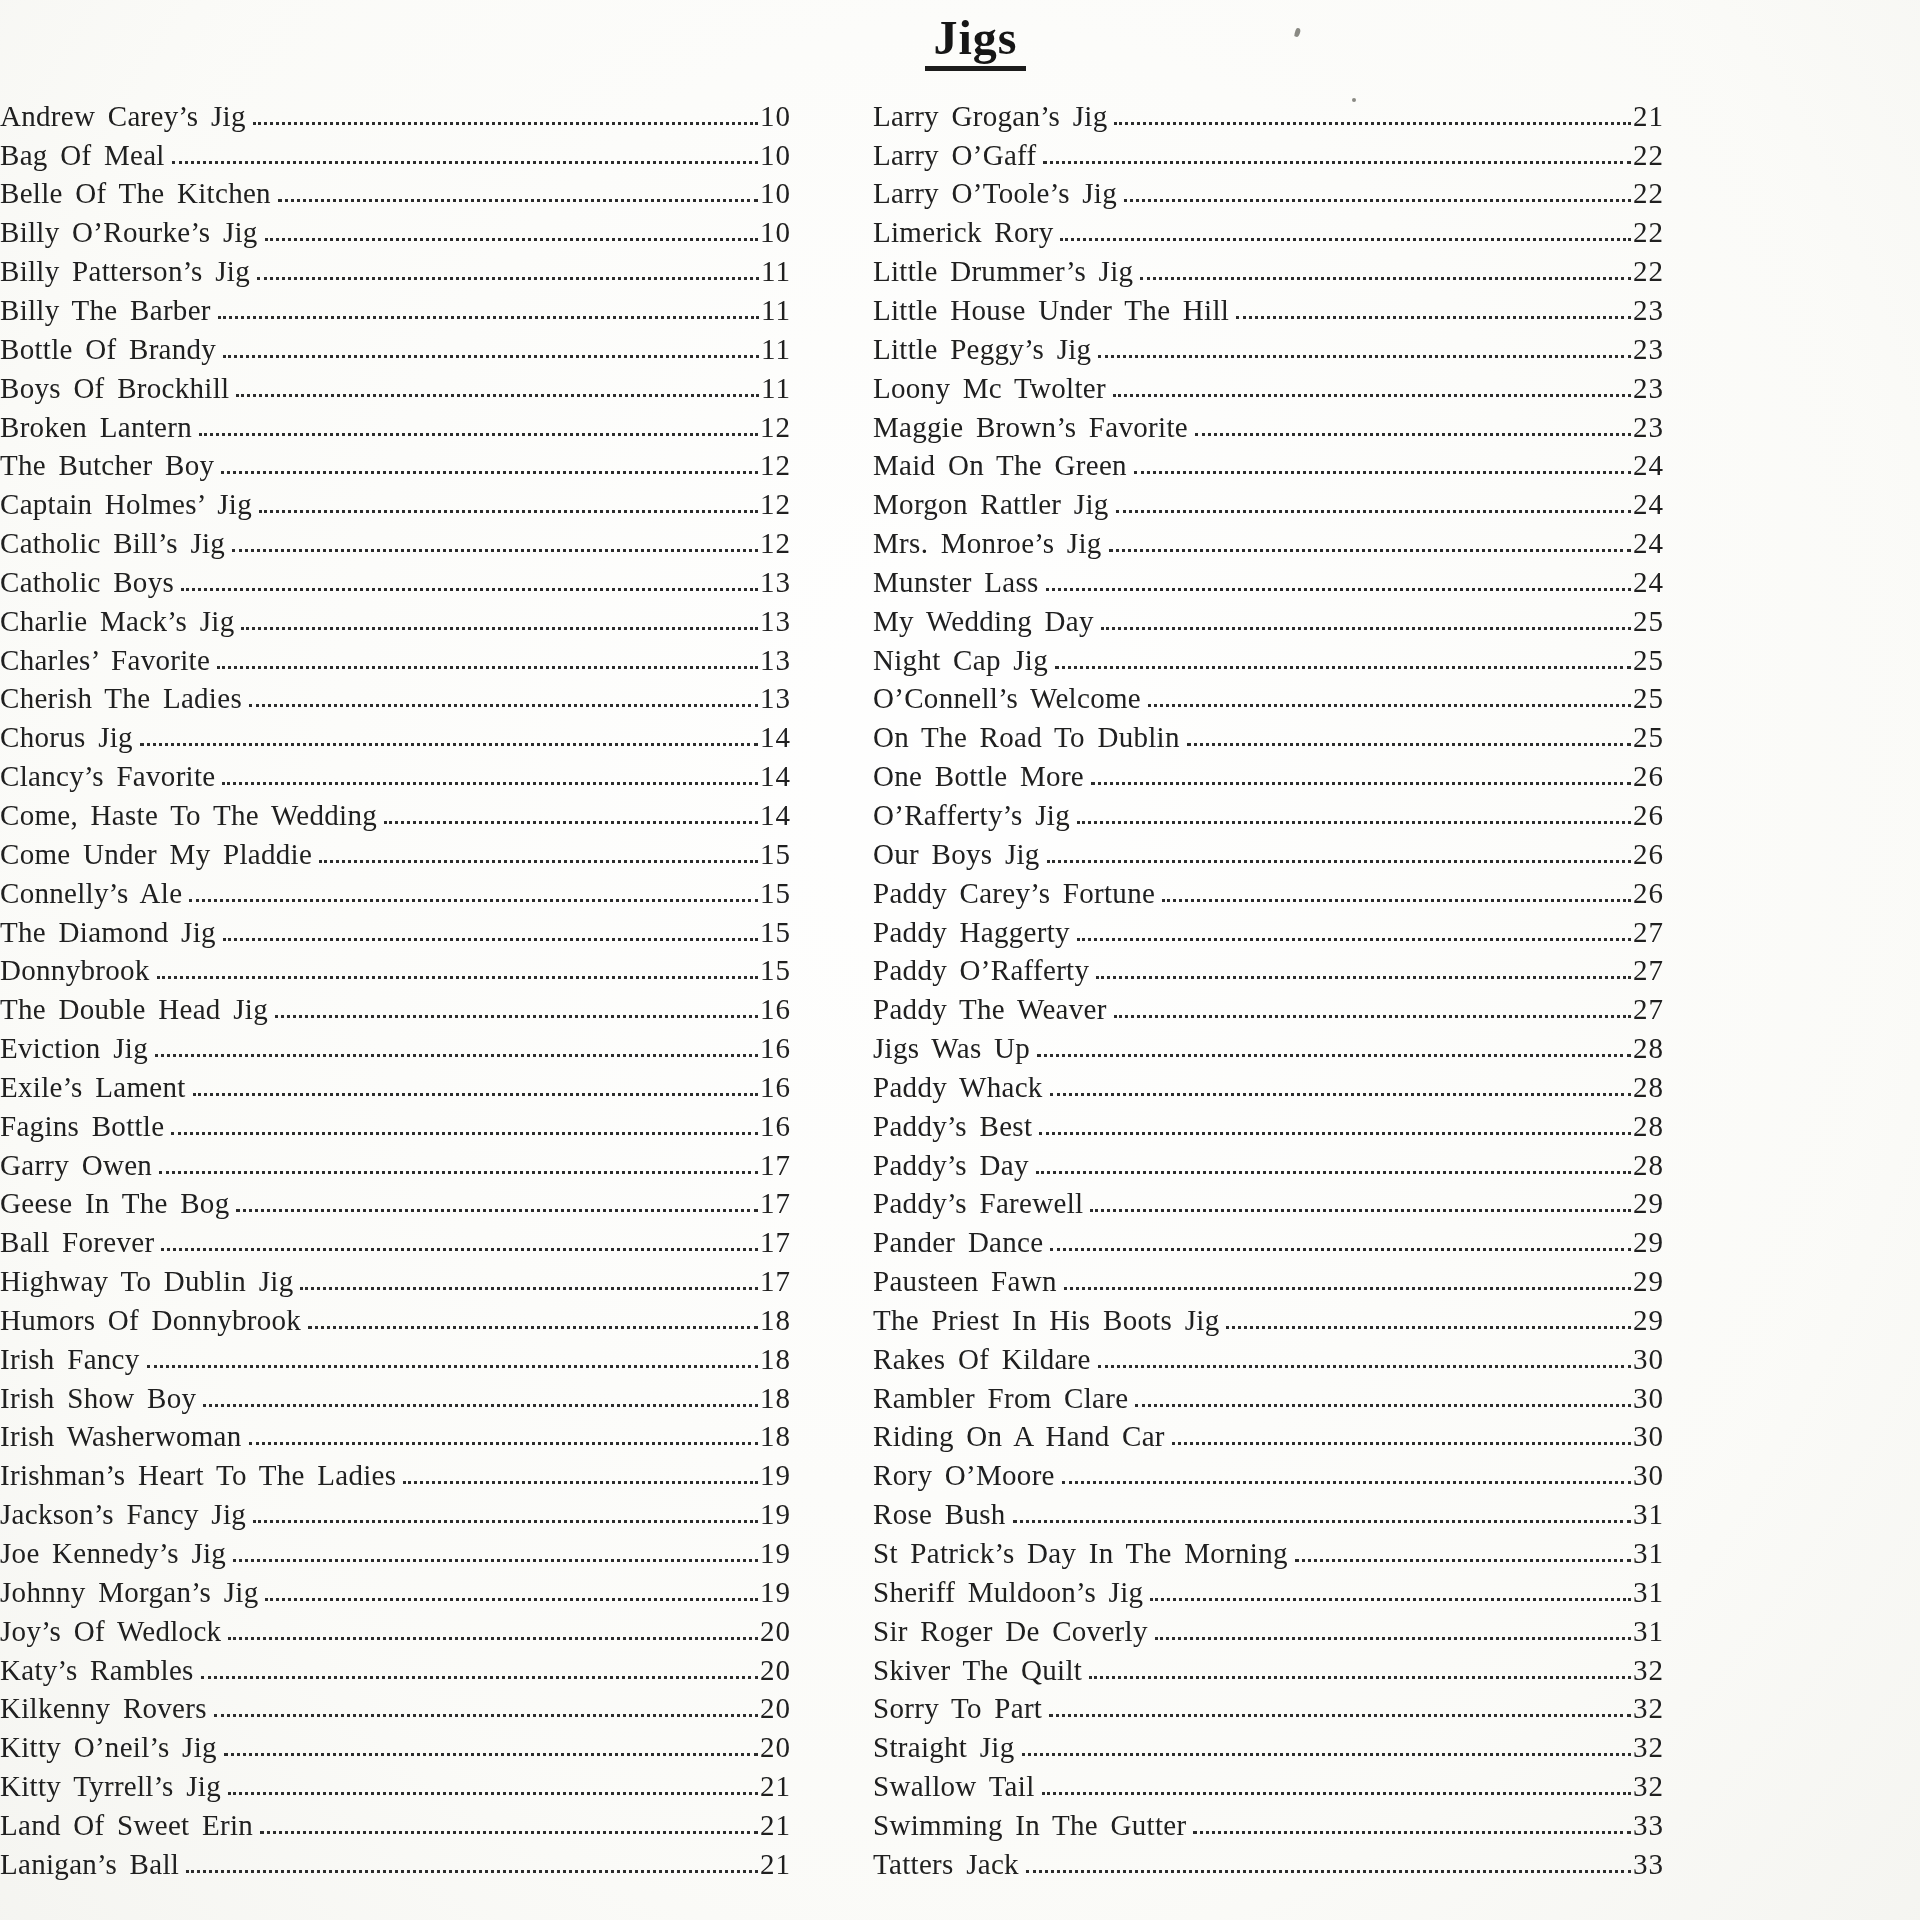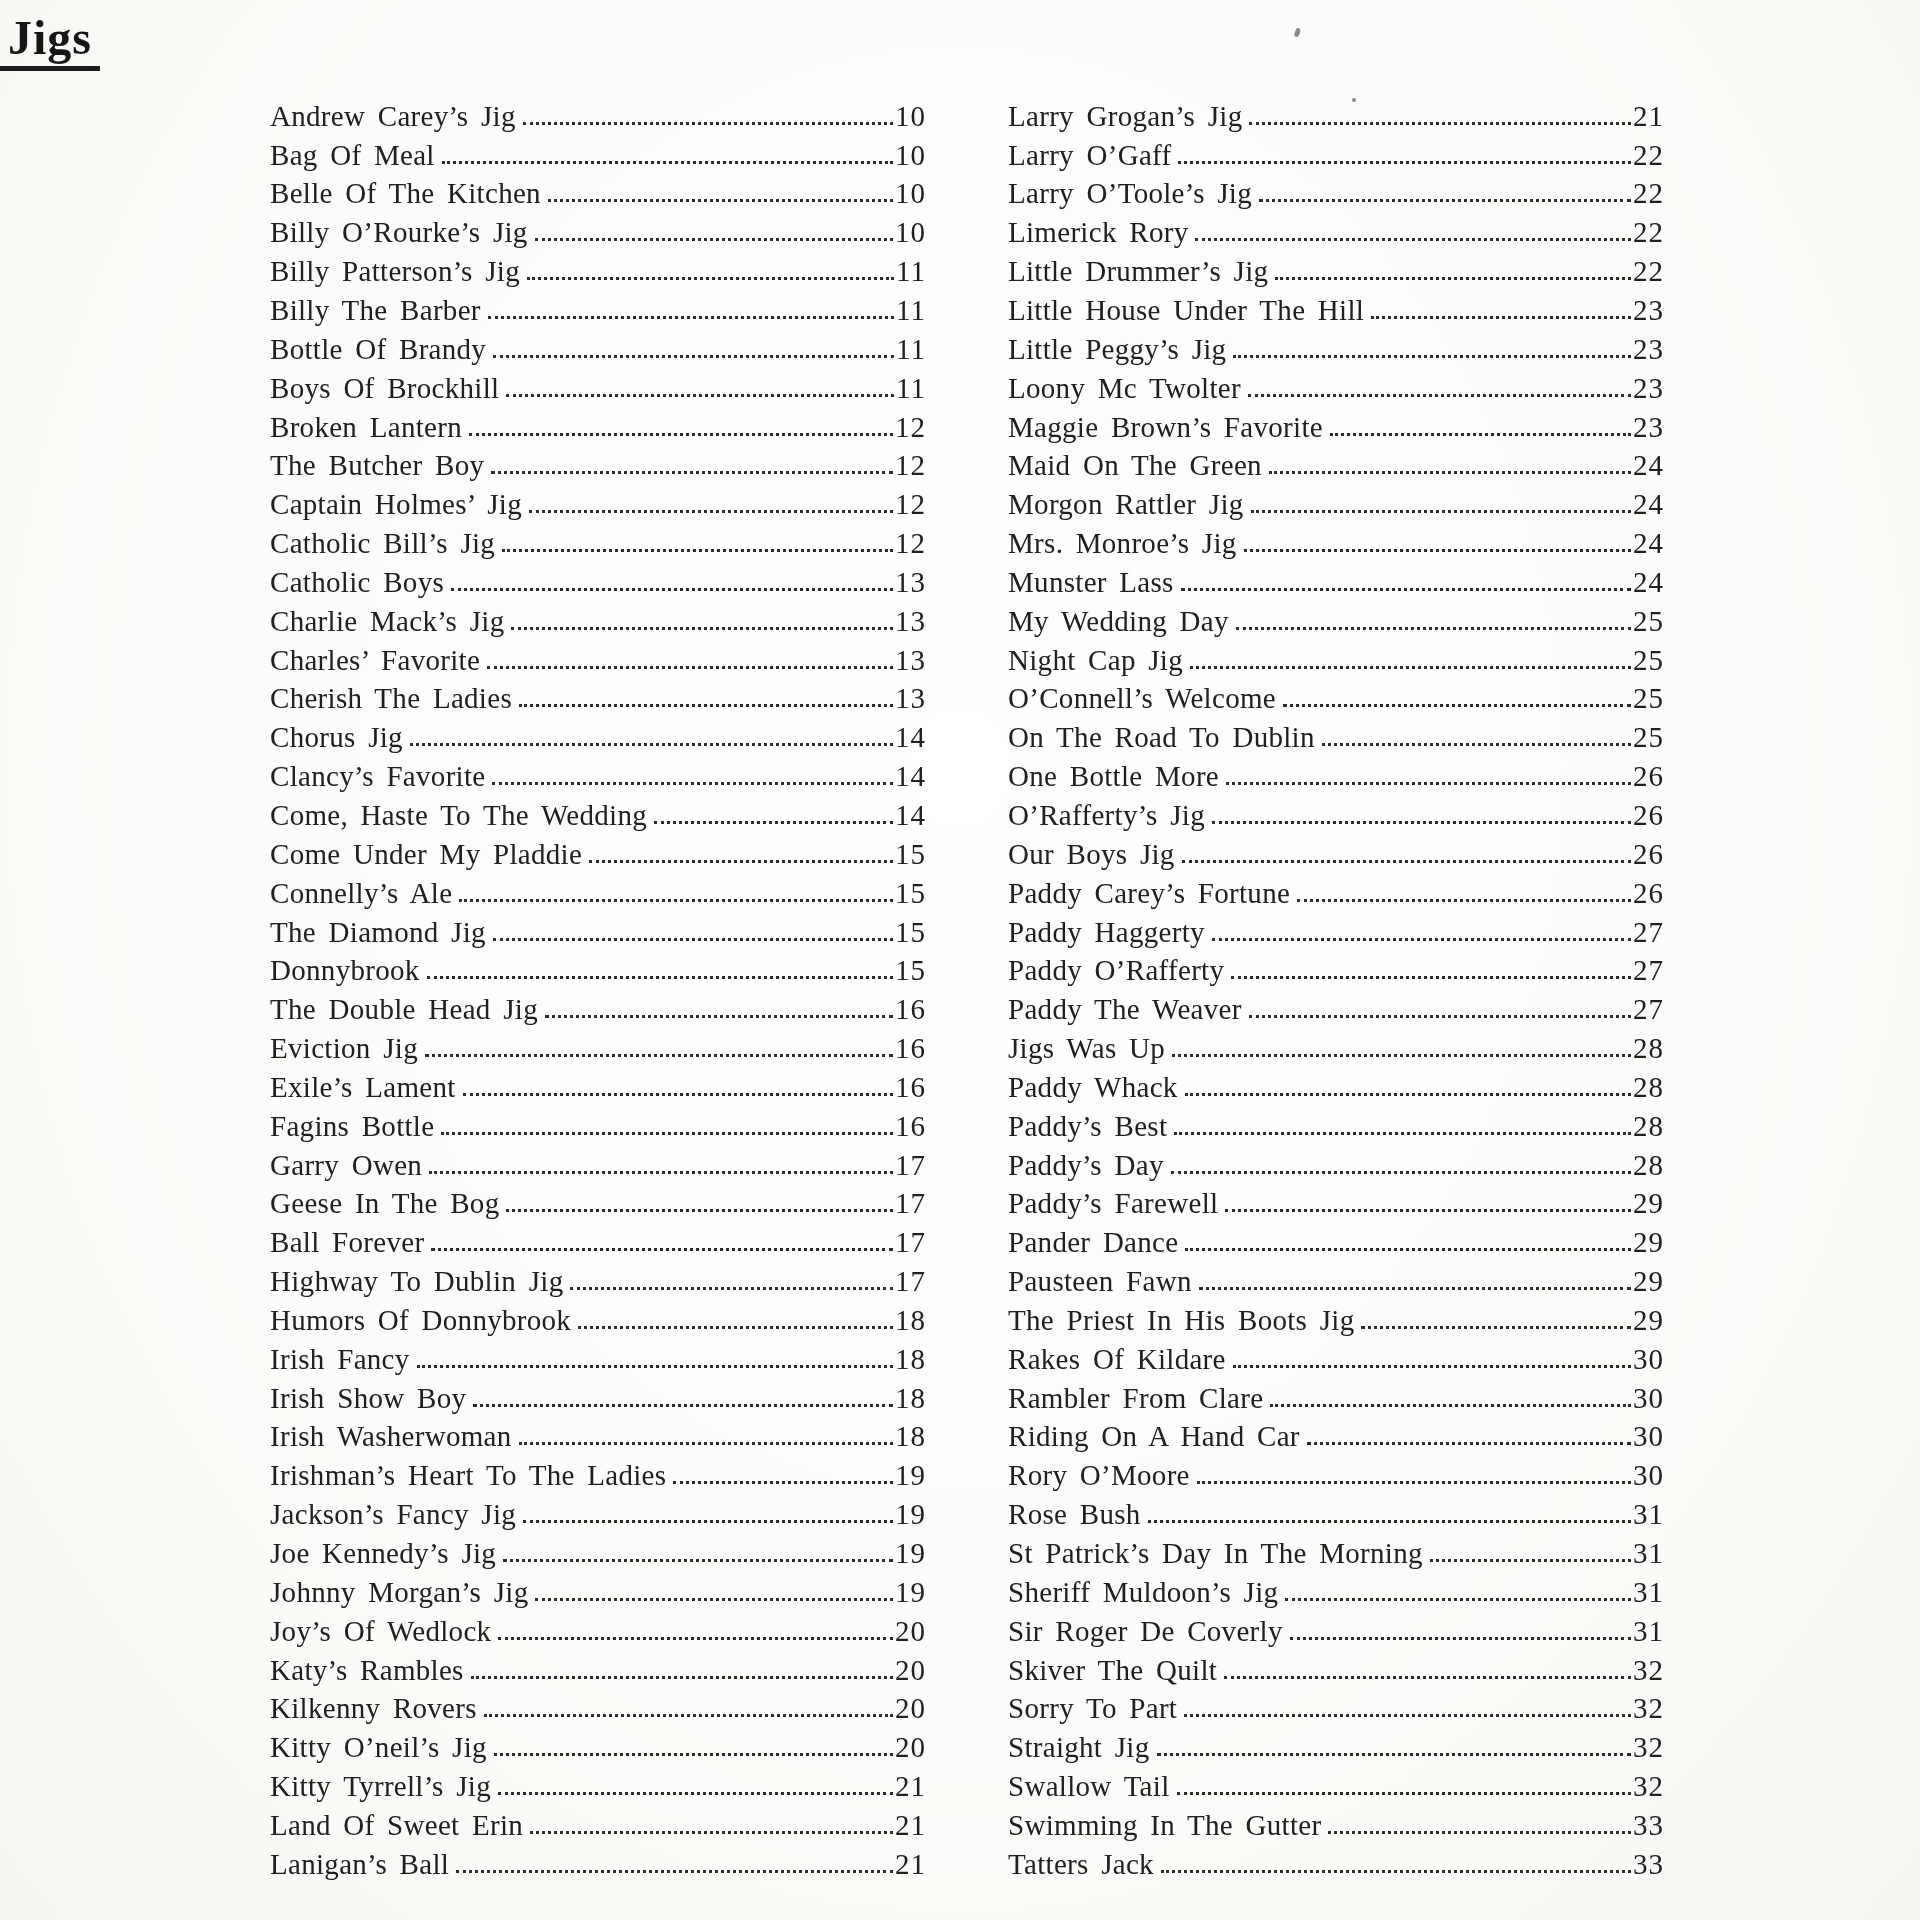--- a/index.html
+++ b/index.html
@@ -18,37 +18,37 @@
   .page {
     width: 100%;
     height: 100%;
     box-sizing: border-box;
     padding-top: 12px;
     background:
       radial-gradient(ellipse at 50% 40%, rgba(255,255,255,0.9) 0%, rgba(250,250,247,0.4) 70%, rgba(244,244,240,0.9) 100%),
       #fbfbf8;
   }
   .title-wrap {
-    text-align: left;
+    text-align: center;
     margin: 0 0 26px 0;
+    padding-left: 31px;
   }
   .page-title {
     display: inline-block;
     font-size: 48px;
     font-weight: bold;
     letter-spacing: 1px;
     color: #161616;
     border-bottom: 5px solid #1c1c1c;
     padding: 0 8px 1px 8px;
     line-height: 1.1;
   }
   .columns {
     display: flex;
     box-sizing: border-box;
-    padding-left: 270px;
     padding-right: 256px;
     gap: 82px;
   }
   .col {
     flex: 1 1 0;
     min-width: 0;
   }
   .row {
     display: flex;
     align-items: baseline;

